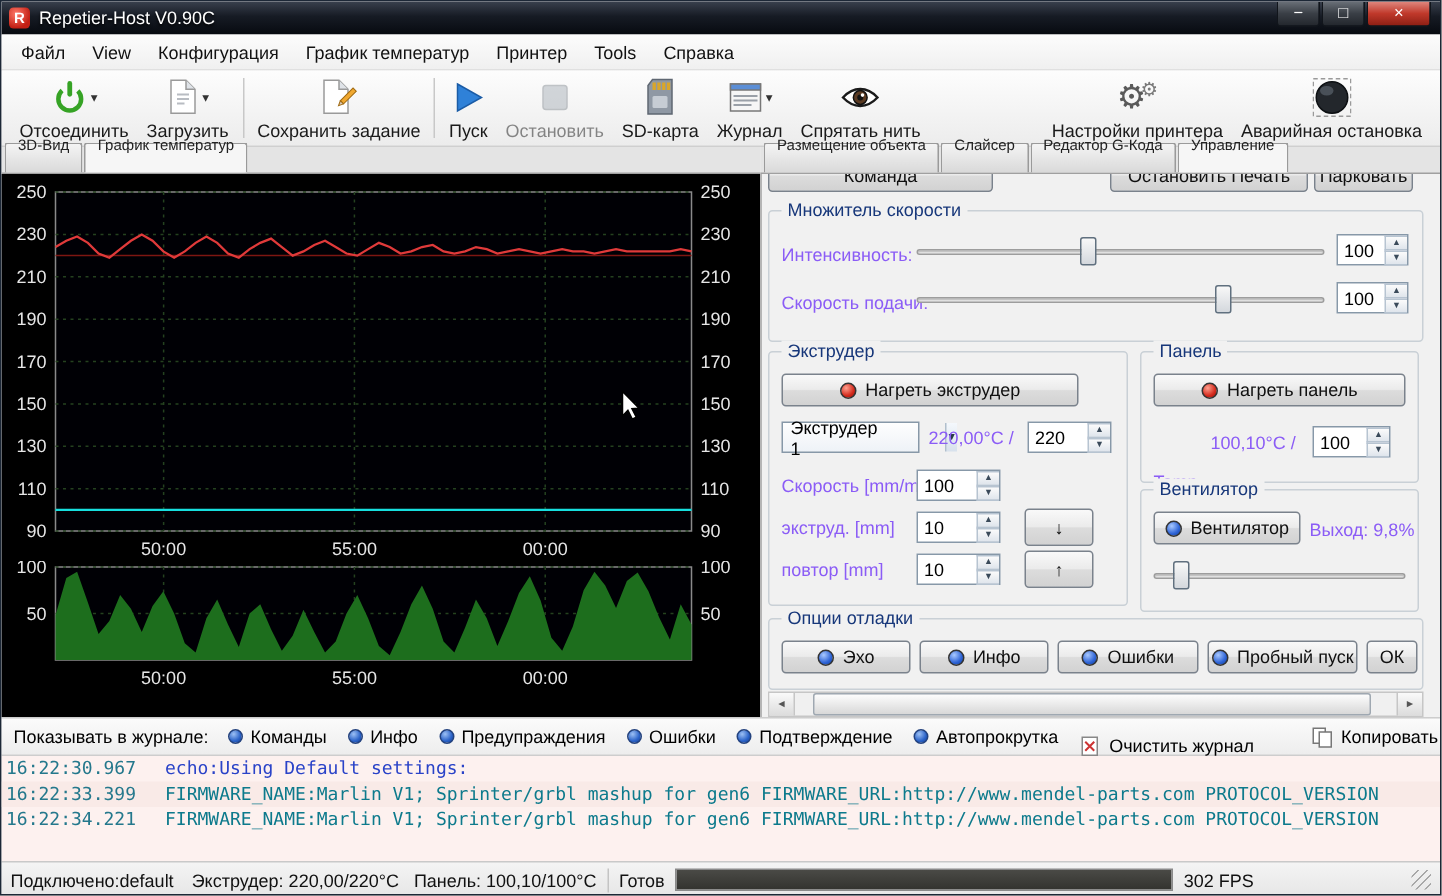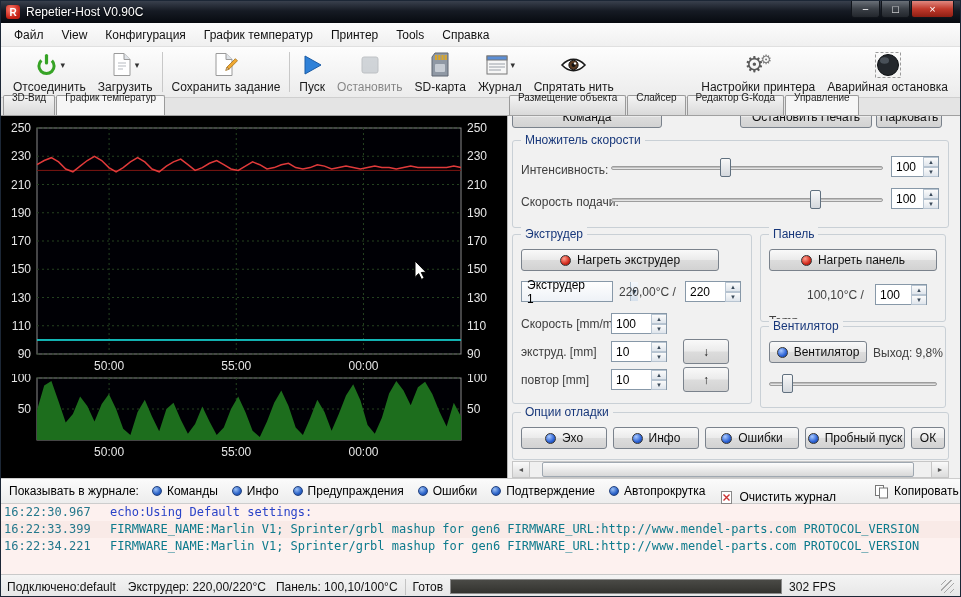--- a/index.html
+++ b/index.html
@@ -30,21 +30,21 @@
   .tab{padding:1px 8px 18px;font-size:10px;background:linear-gradient(#f4f4f4,#d9d9d9);border:1px solid #9a9a9a;border-bottom:none;border-radius:2px 2px 0 0;margin-right:1px;color:#222;height:16px;display:flex;align-items:center;white-space:nowrap;}
   .tab.active{background:#f6f6f6;height:18px;}
   
   .graph{position:absolute;left:0;top:115px;width:506px;height:362px;background:#000;padding-top:4px;}
   .graph svg{display:block;margin:0 auto;}
   svg text{font-family:"Liberation Sans",sans-serif;}
   
   .rightpanel{position:absolute;left:506px;top:115px;width:455px;height:362px;background:#f1f1f1;border-left:1px solid #b5b5b5;overflow:hidden;}
   .group{position:absolute;border:1px solid #c9d0d6;border-radius:3px;}
   .gtitle{position:absolute;top:-8px;left:8px;background:#f1f1f1;padding:0 4px;font-size:12px;color:#17377a;white-space:nowrap;}
-  .lbl{position:absolute;font-size:12px;color:#404040;white-space:nowrap;}
+  .lbl{position:absolute;font-size:12px;color:#8b5cf6;white-space:nowrap;}
   .btn{position:absolute;display:flex;align-items:center;justify-content:center;gap:6px;font-size:12px;color:#101010;background:linear-gradient(#f9f9f9,#ebebeb 48%,#dcdcdc 52%,#d2d2d2);border:1px solid #7a828c;border-radius:3px;white-space:nowrap;text-align:right;}
   .btn.cut{overflow:hidden;}
   .led{width:11px;height:11px;border-radius:50%;border:1px solid #333;flex:none;}
   .led.blue{background:radial-gradient(circle at 35% 30%,#a9c9ff,#2d63d6 60%,#143f92);}
   .led.red{background:radial-gradient(circle at 35% 30%,#ffa08f,#d42a1c 60%,#8c140c);}
   .spinner{position:absolute;height:21px;background:#fff;border:1px solid #8798a8;display:flex;}
   .spinner .val{flex:1;font-size:12px;padding:3px 0 0 4px;}
   .spinner .ud{width:15px;display:flex;flex-direction:column;}
   .spinner .ud span{flex:1;font-size:6px;line-height:8px;text-align:center;color:#3a4a5a;background:linear-gradient(#fbfbfb,#dfe5ec);border:1px solid #b7c4d1;border-right:none;}
   .combo{position:absolute;height:21px;background:linear-gradient(#fefefe,#eef2f7);border:1px solid #8798a8;display:flex;align-items:center;font-size:12px;padding-left:5px;}

